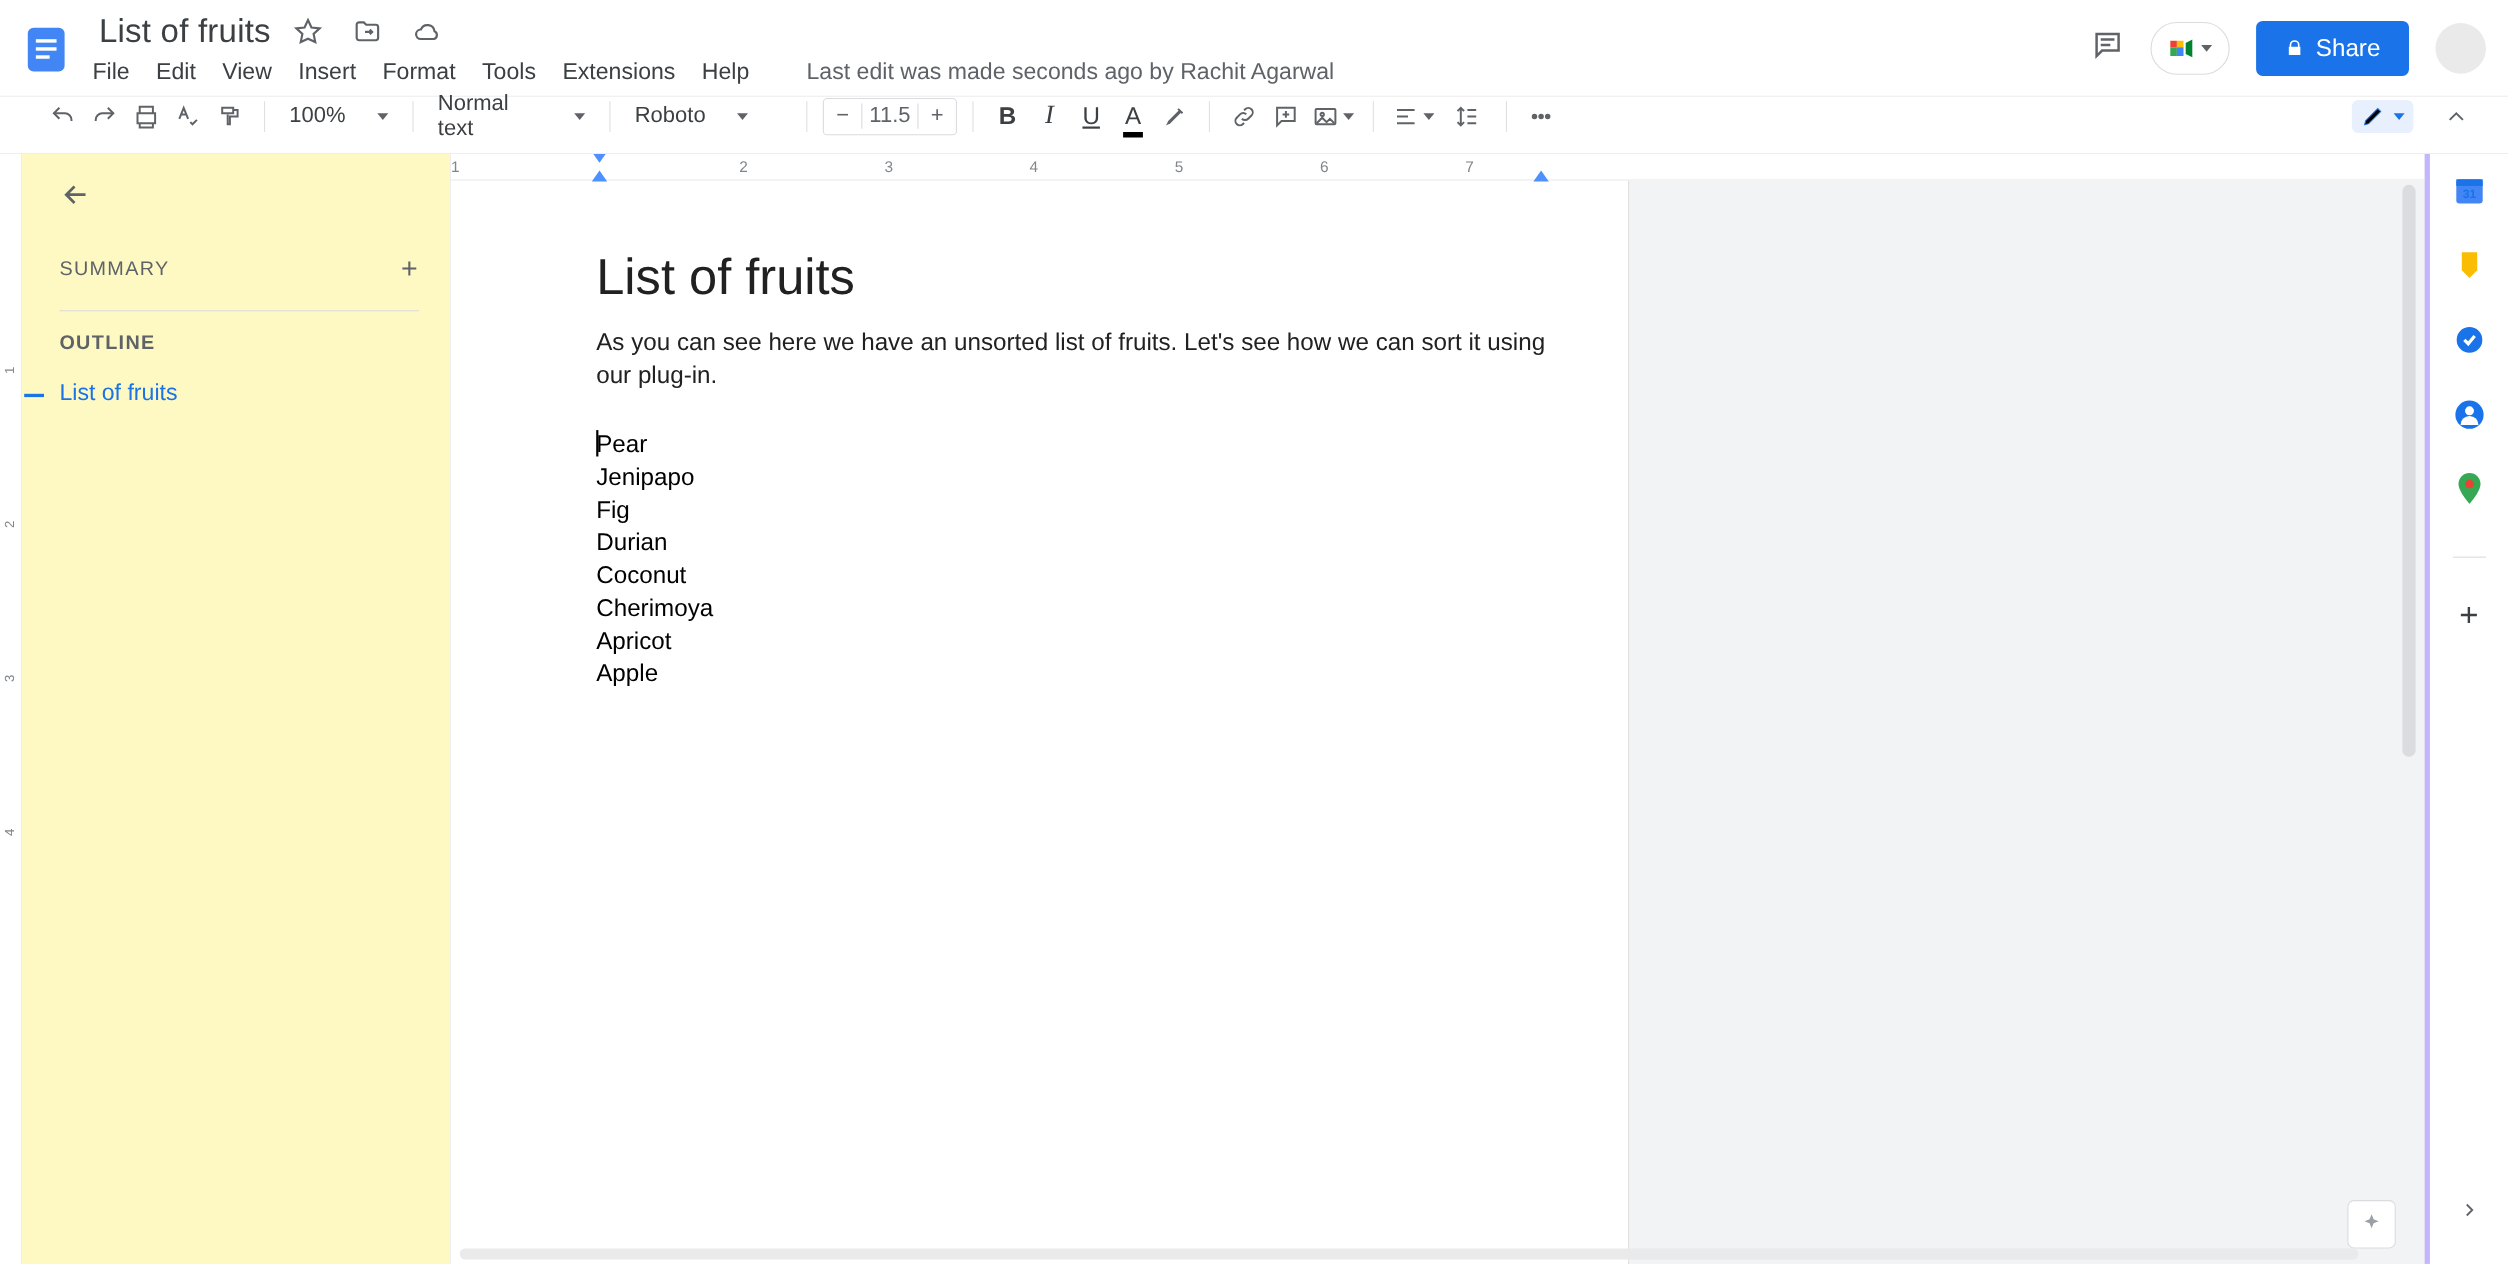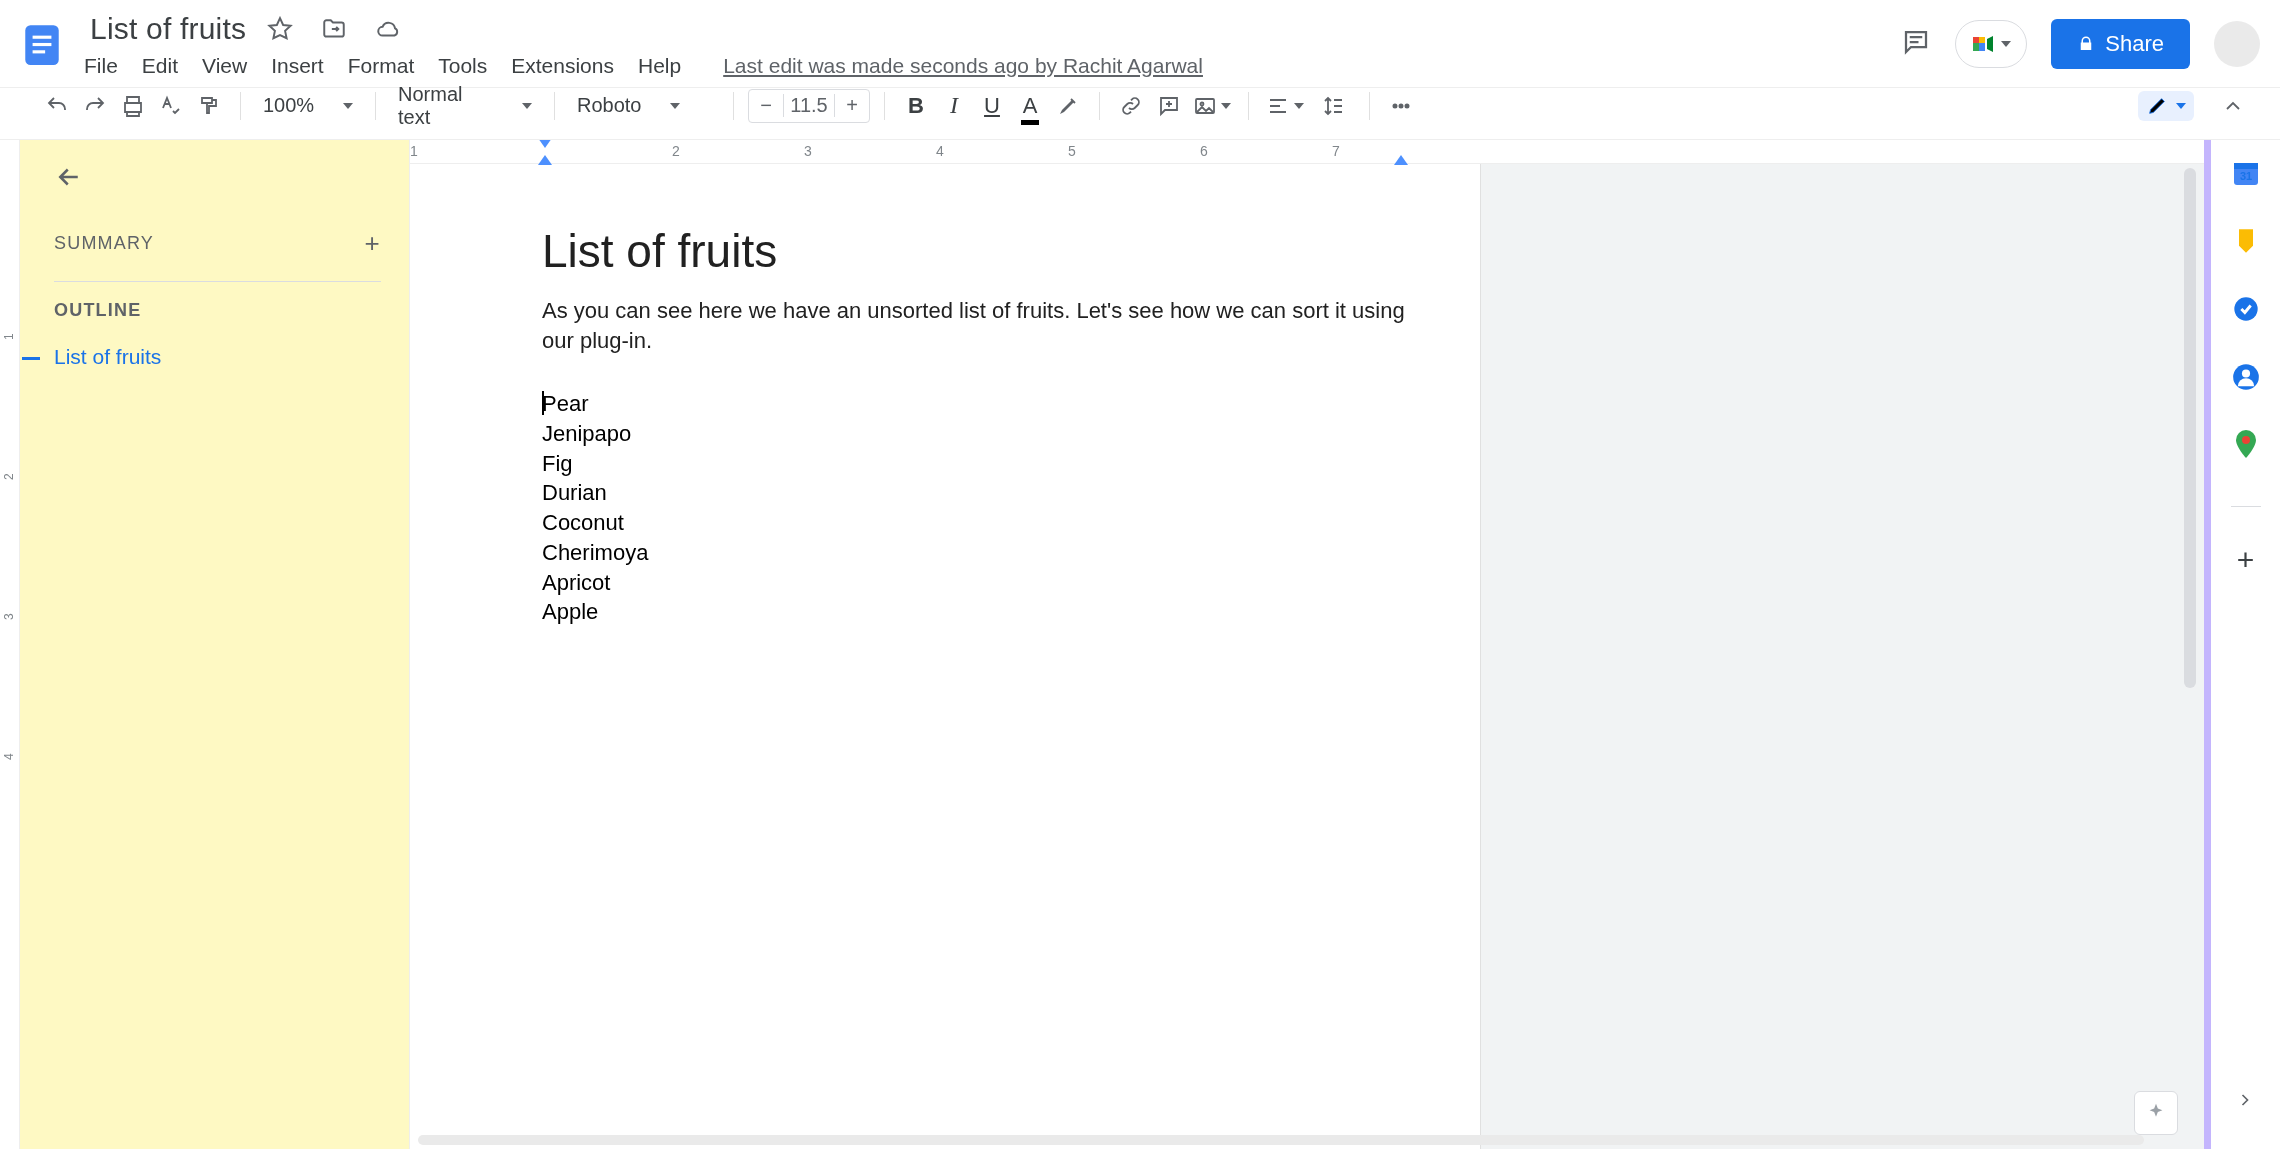--- a/index.html
+++ b/index.html
@@ -19,21 +19,21 @@
   .title-row { display: flex; align-items: center; gap: 14px; }
   .doc-title {
     font-size: 30px; color: #3c4043; letter-spacing: .2px; padding: 2px 6px;
     border-radius: 4px;
   }
   .title-icons { display: flex; gap: 26px; color: #5f6368; }
   .t-icon { width: 28px; height: 28px; display: flex; align-items:center; justify-content:center; }
   .t-icon svg { width: 26px; height: 26px; stroke: #5f6368; fill: none; stroke-width: 1.8; }
   .menubar { display: flex; gap: 24px; margin-top: 6px; font-size: 21px; color: #3c4043; align-items:center;}
   .menubar .mi { cursor: default; }
-  .last-edit { color: #5f6368; text-decoration: underline; margin-left: 18px; font-size: 21px;}
+  .last-edit { color: #5f6368; margin-left: 28px; font-size: 21px;}
   .title-right { margin-left: auto; display: flex; align-items: center; gap: 24px; padding-right: 10px;}
   .comments-icon svg { width: 30px; height: 30px; stroke:#5f6368; fill:none; stroke-width:1.8;}
   .meet-chip {
     width: 72px; height: 48px; border: 1px solid #dadce0; border-radius: 24px;
     display:flex; align-items:center; justify-content:center; gap:4px;
   }
   .share-btn {
     background: #1a73e8; color: #fff; border-radius: 6px; height: 50px;
     display: flex; align-items: center; padding: 0 26px; font-size: 22px; font-weight: 500;
     gap: 10px;
@@ -103,21 +103,21 @@
   
   .doc-scroll{position:absolute;right:8px;top:28px;width:12px;height:520px;background:#dadce0;border-radius:6px;}
   
   .explore-fab{
     position:absolute; right:26px; bottom:14px; width:44px; height:44px; border:1px solid #dadce0;
     border-radius:6px; background:#fff; display:flex; align-items:center; justify-content:center;
   }
   .bottom-scrollbar{position:absolute;left:8px;right:60px;bottom:4px;height:10px;background:#eaeaea;border-radius:5px;}
   
   
-  .sidepanel{ width:76px; border-left:7px solid #c4b5fd; display:flex; flex-direction:column;
+  .sidepanel{ width:76px; border-left:5px solid #c4b5fd; display:flex; flex-direction:column;
     align-items:center; padding-top:18px; gap:38px;}
   .sp-icon{ width:30px; height:30px; display:flex; align-items:center; justify-content:center;}
   .sp-divider{width:30px;height:1px;background:#dadce0;margin-top:8px;}
   .sp-plus{ font-size:30px; color:#3c4043; font-weight:300;}
   .sp-chevron{position:absolute;right:20px;bottom:34px;}
 </style>
 </head>
 <body>
 
 <div class="titlebar">

